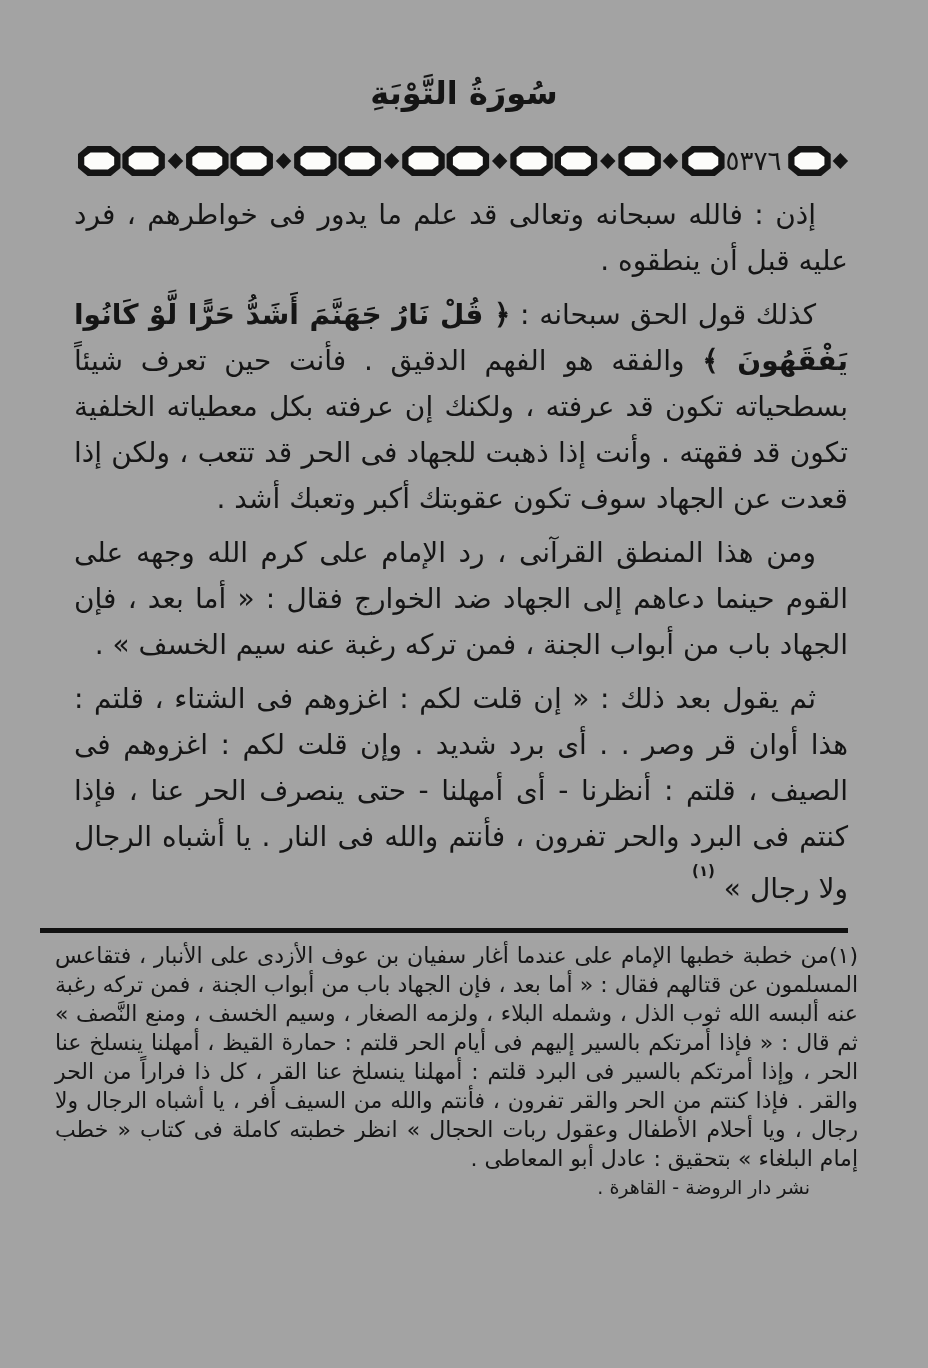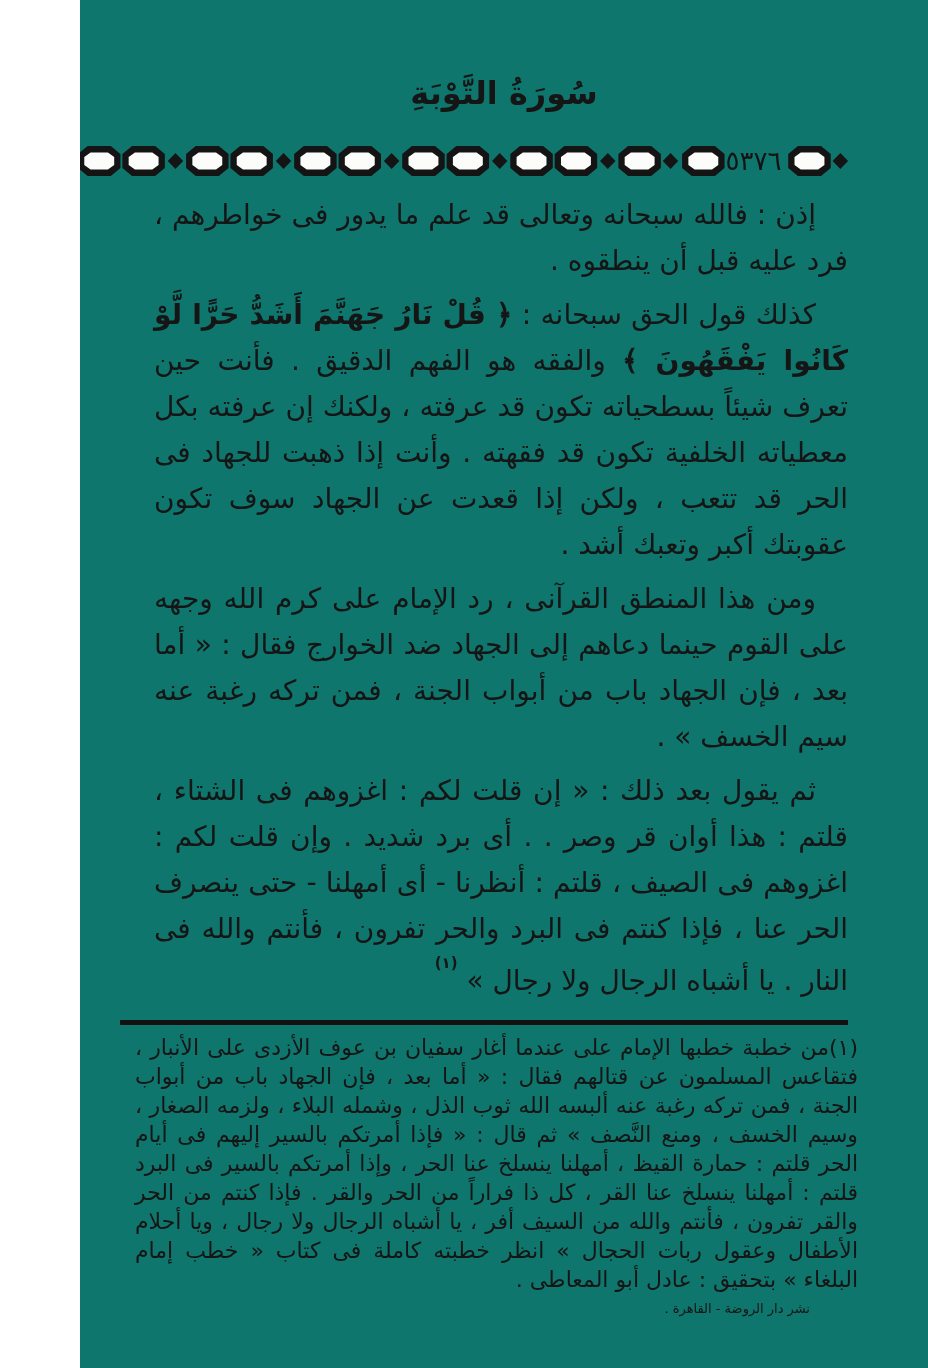--- a/index.html
+++ b/index.html
@@ -1,21 +1,21 @@
 <!DOCTYPE html>
 <html lang="ar" dir="rtl"><head>
 <meta charset="utf-8">
 <style>
   html, body { margin: 0; padding: 0; background: #ffffff; }
   .page {
     position: relative;
-    width: 848px;
+    width: 928px;
     height: 1368px;
     box-sizing: border-box;
-    background: #0f766e;
+    background: #a3a3a3;
     color: #151515;
     font-family: "DejaVu Sans", sans-serif;
     direction: rtl;
     overflow: hidden;
   }
   .surah-title {
     padding-top: 70px;
     text-align: center;
     font-size: 32px;
     line-height: 46px;
@@ -58,21 +58,21 @@
   .fn-rule { margin-right: 25px; margin-left: 0; }
   .fn-text {
     margin: 0 15px 0 15px;
     font-size: 22px;
     line-height: 29px;
     text-align: justify;
     text-justify: inter-word;
   }
   .fn-pub {
     margin: 0 63px 0 15px;
-    font-size: 13px;
+    font-size: 19px;
     line-height: 29px;
   }
 </style>
 </head>
 <body>
 
 <div class="page">
 
   <div class="surah-title">سُورَةُ التَّوْبَةِ</div>
 

